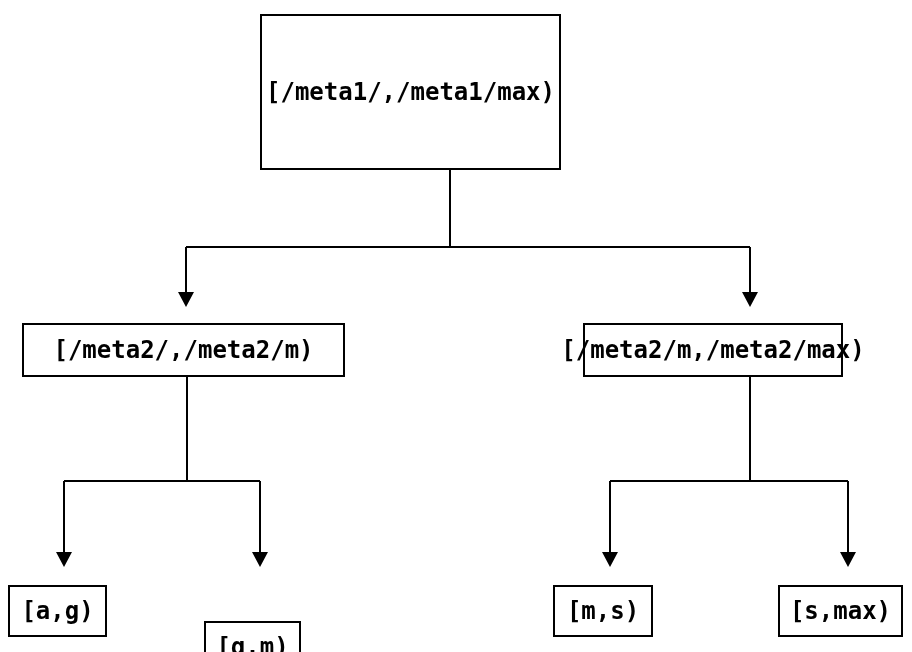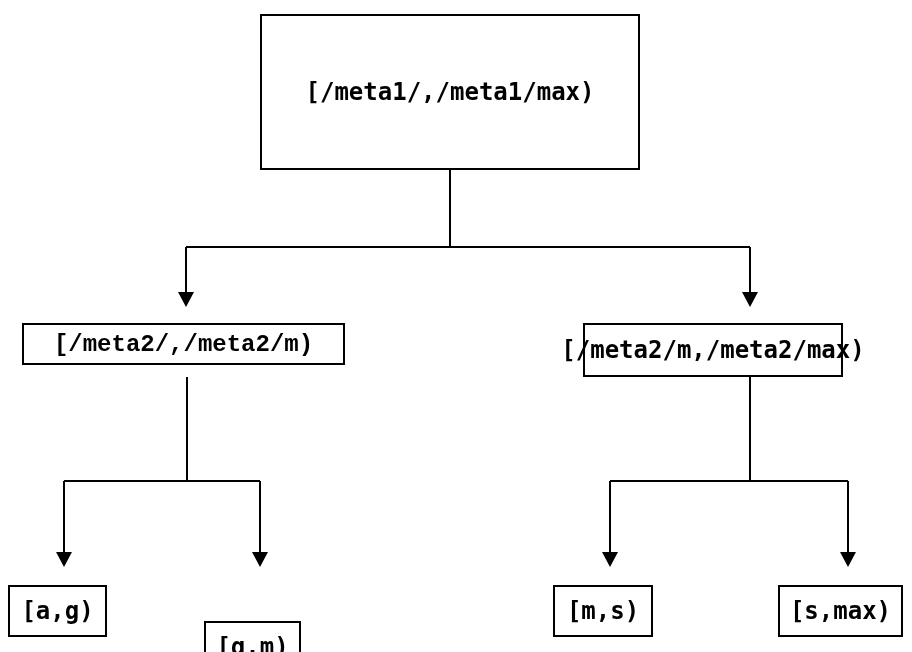--- a/index.html
+++ b/index.html
@@ -29,22 +29,22 @@
     background: #ffffff;
     display: flex;
     align-items: center;
     justify-content: center;
     font-size: 24px;
     font-weight: bold;
     color: #000000;
     white-space: nowrap;
     letter-spacing: 0;
   }
-  .node-root       { left: 260px; top: 14px;  width: 380px; height: 156px; justify-content: center; }
-  .node-meta2-left { left: 22px;  top: 323px; width: 323px; height: 42px; font-family: Liberation Mono, monospace;  }
+  .node-root       { left: 260px; top: 14px;  width: 301px; height: 156px; justify-content: center; }
+  .node-meta2-left { left: 22px;  top: 323px; width: 323px; height: 54px;  }
   .node-meta2-right{ left: 583px; top: 323px; width: 260px; height: 54px;  }
   .node-leaf-a-g   { left: 8px;   top: 585px; width: 99px;  height: 52px;  }
   .node-leaf-g-m   { left: 204px; top: 585px; width: 97px;  height: 52px; margin-top: 36px;  }
   .node-leaf-m-s   { left: 553px; top: 585px; width: 100px; height: 52px;  }
   .node-leaf-s-max { left: 778px; top: 585px; width: 125px; height: 52px;  }
 </style>
 </head>
 <body>
 
 <div id="canvas">

